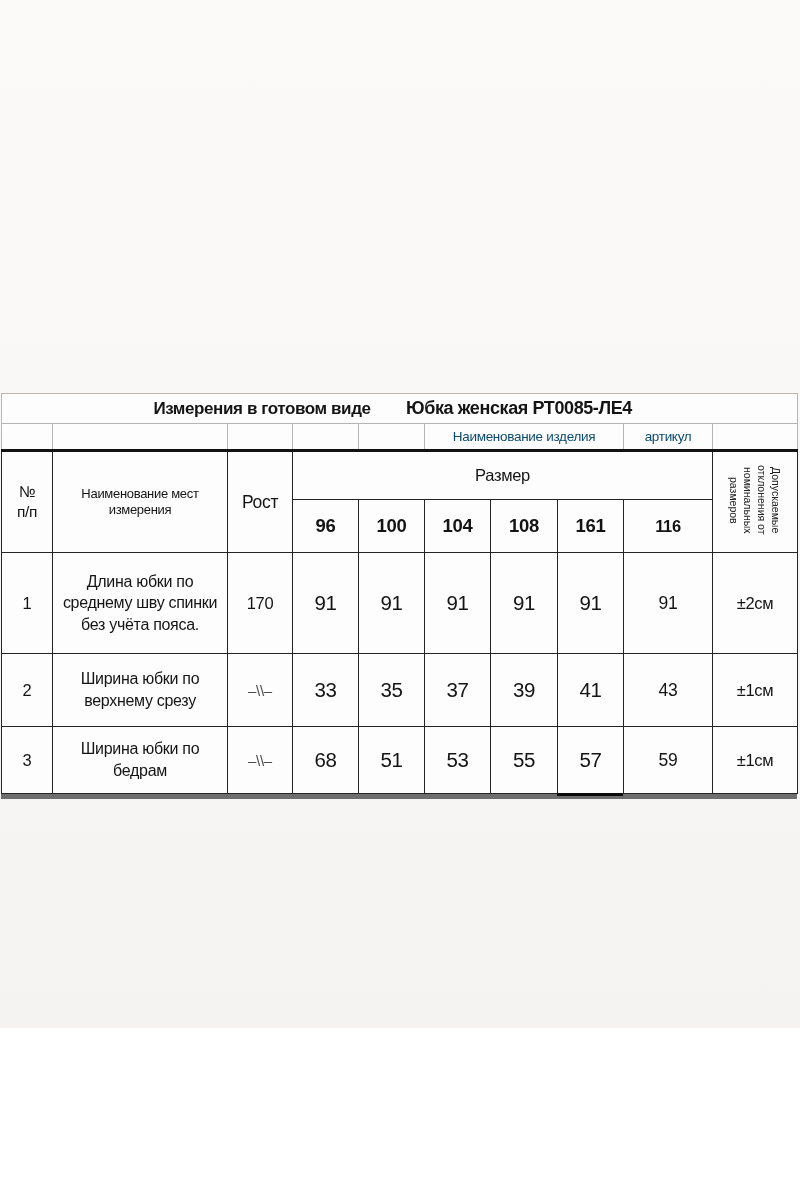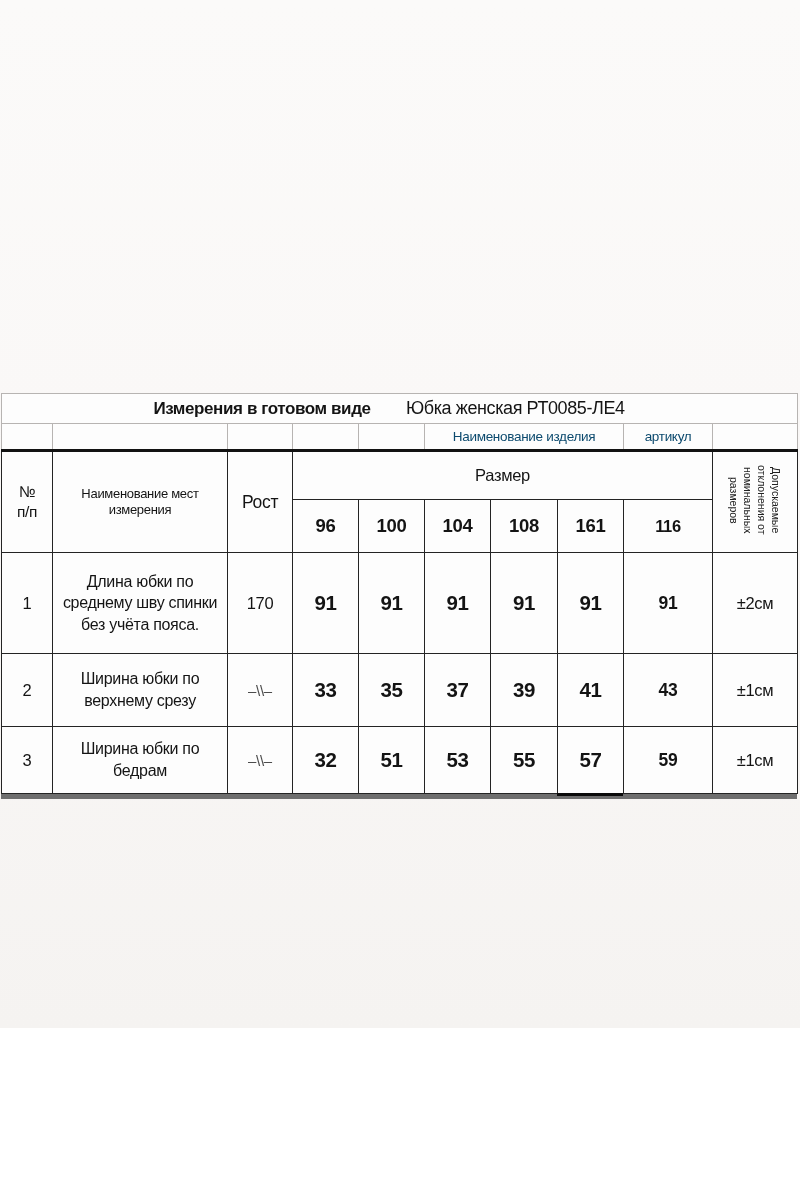--- a/index.html
+++ b/index.html
@@ -12,39 +12,39 @@
   table.szc{width:796px;table-layout:fixed;border-collapse:collapse;background:#fdfdfd;}
   table.szc td{padding:0;overflow:hidden;vertical-align:middle;text-align:center;letter-spacing:-0.3px;}
 
   
   tr.rA td{border:1px solid #b7b4b2;border-bottom:1px solid #b7b4b2;}
   tr.rB td{border:1px solid #b7b4b2;border-bottom:3px solid #121212;font-size:13.5px;color:#0c4a6e;}
   td.titlecell{position:relative;}
   .t-left{position:absolute;left:120px;top:0;width:280px;height:100%;display:flex;align-items:center;justify-content:center;
           font-weight:700;font-size:17px;letter-spacing:-0.4px;}
   .t-right{position:absolute;left:404px;top:0;height:100%;display:flex;align-items:center;
-           font-weight:400;font-size:18px;letter-spacing:-0.4px;}
+           font-weight:700;font-size:18px;letter-spacing:-0.4px;}
 
   
   tr.main td{border:1px solid #242424;}
   td.numh{font-size:15.5px;line-height:1.3;}
   td.nameh{font-size:13px;line-height:1.25;padding:0 6px;}
   td.rosth{font-size:17.5px;}
   td.sizeh{font-size:16.5px;}
   td.szn{font-weight:700;font-size:18.5px;}
   td.szn .u{text-decoration-thickness:2px;text-underline-offset:4px;}
   td.szn.small{font-size:16.5px;}
   td.rot{vertical-align:middle;}
   .vert{writing-mode:vertical-rl;display:inline-block;font-size:10.5px;line-height:1.35;
         letter-spacing:0;color:#222;max-height:98px;text-align:center;}
   td.numc{font-size:16.5px;}
   td.mname{font-size:16px;line-height:1.35;padding:0 7px;}
   td.rost{font-size:16.5px;}
   td.ditto{font-size:15px;color:#4c4c4c;letter-spacing:0;}
-  td.val{font-weight:700;font-size:20.5px;}
+  td.val{font-weight:400;font-size:20.5px;}
   td.val.small{font-size:17.5px;}
   td.tol{font-size:16.5px;}
   td.active{border:2px solid #000;}
 
   .graybar{position:relative;height:5px;background:#6e6e6e;width:796px;}
   .activeshadow{position:absolute;left:556px;top:-1px;width:66px;height:3px;background:#0a0a0a;display:block;}
 </style>
 </head>
 <body>
 
@@ -133,21 +133,21 @@
         <td class="val">39</td>
         <td class="val">41</td>
         <td class="val small">43</td>
         <td class="tol">±1см</td>
       </tr>
 
       <tr class="main" style="height:67px">
         <td class="numc">3</td>
         <td class="mname">Ширина юбки по бедрам</td>
         <td class="ditto">–\\–</td>
-        <td class="val">32</td>
+        <td class="val">68</td>
         <td class="val">51</td>
         <td class="val">53</td>
         <td class="val">55</td>
         <td class="val active">57</td>
         <td class="val small">59</td>
         <td class="tol">±1см</td>
       </tr>
     </tbody>
       </table>
 

